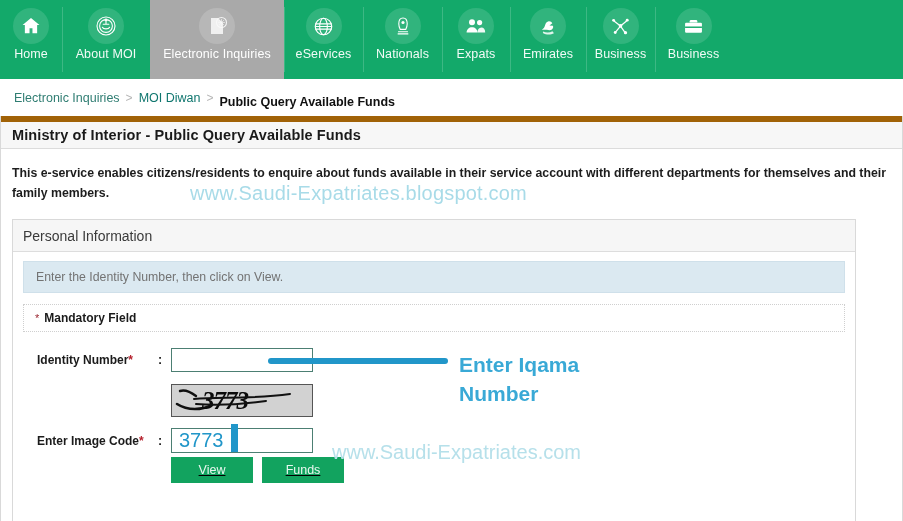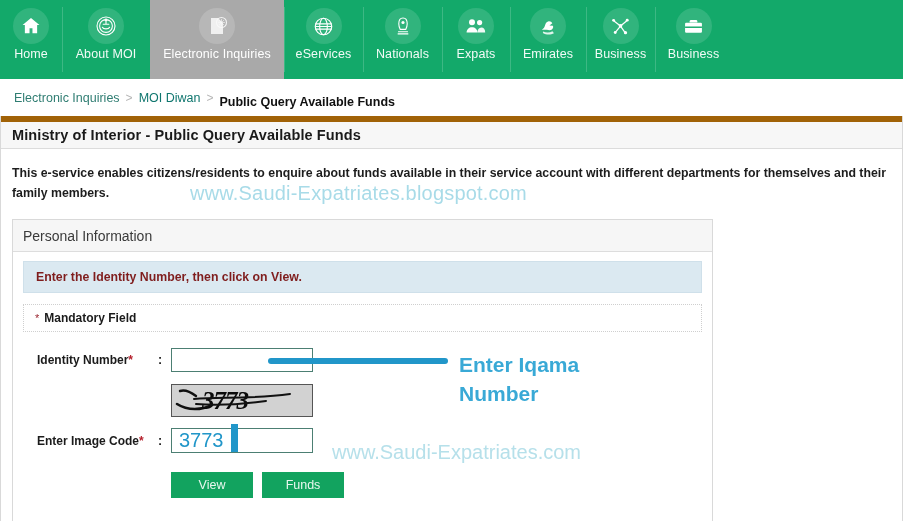--- a/index.html
+++ b/index.html
@@ -81,39 +81,39 @@
 
   
   #wm1 {
     position: absolute; left: 190px; top: 182px;
     font-size: 20px; color: #a8dbe8; font-weight: normal;
     letter-spacing: .2px; white-space: nowrap;
   }
 
   
   #panel {
-    position: absolute; left: 12px; top: 219px; width: 701px; height: 302px;
+    position: absolute; left: 12px; top: 219px; width: 844px; height: 302px;
     border: 1px solid #d9d9d9; border-bottom: none;
     background: #ffffff;
   }
   #panel-head {
     height: 32px; background: #f6f6f6;
     border-bottom: 1px solid #dddddd;
     display: flex; align-items: center; padding-left: 10px;
   }
   #panel-head-title { font-size: 14px; color: #3a3a3a; }
   #panel-body { padding: 9px 10px 0 10px; }
 
   #info-banner {
     height: 32px; background: #dbe9f1;
     border: 1px solid #cfe0ea;
     display: flex; align-items: center; padding-left: 12px;
     margin-bottom: 11px;
   }
-  #info-banner-text { font-size: 12.3px; font-weight: bold; color: #7f1d1d; }
+  #info-banner-text { font-size: 12.3px; font-weight: normal; color: #737373; }
 
   #mandatory-row {
     height: 28px;
     border: 1px dotted #cfcfcf;
     display: flex; align-items: center; padding-left: 11px;
     margin-bottom: 16px;
   }
   #mandatory-star { color: #9b2731; font-size: 11px; margin-right: 5px; }
   #mandatory-label { font-size: 12px; font-weight: bold; color: #1b1b1b; }
 
@@ -141,21 +141,21 @@
   #captcha-row { margin-top: 12px; display: flex; }
   #captcha-spacer { width: 148px; }
   #captcha-img {
     width: 142px; height: 33px;
     border: 1px solid #555; background: #d4d4d4;
     position: relative; overflow: hidden;
   }
   #captcha-img svg { position: absolute; left: 0; top: 0; }
 
   
-  #btn-row { margin-top: 19px; display: flex; }
+  #btn-row { margin-top: 4px; display: flex; text-decoration: underline; }
   #btn-spacer { width: 148px; }
   .grn-btn {
     width: 82px; height: 26px;
     background: #12a35f; color: #e9f7ef;
     border: none; font-family: "Liberation Sans", sans-serif;
     font-size: 12.5px; cursor: pointer;
     margin-right: 9px;
   }
 
   

